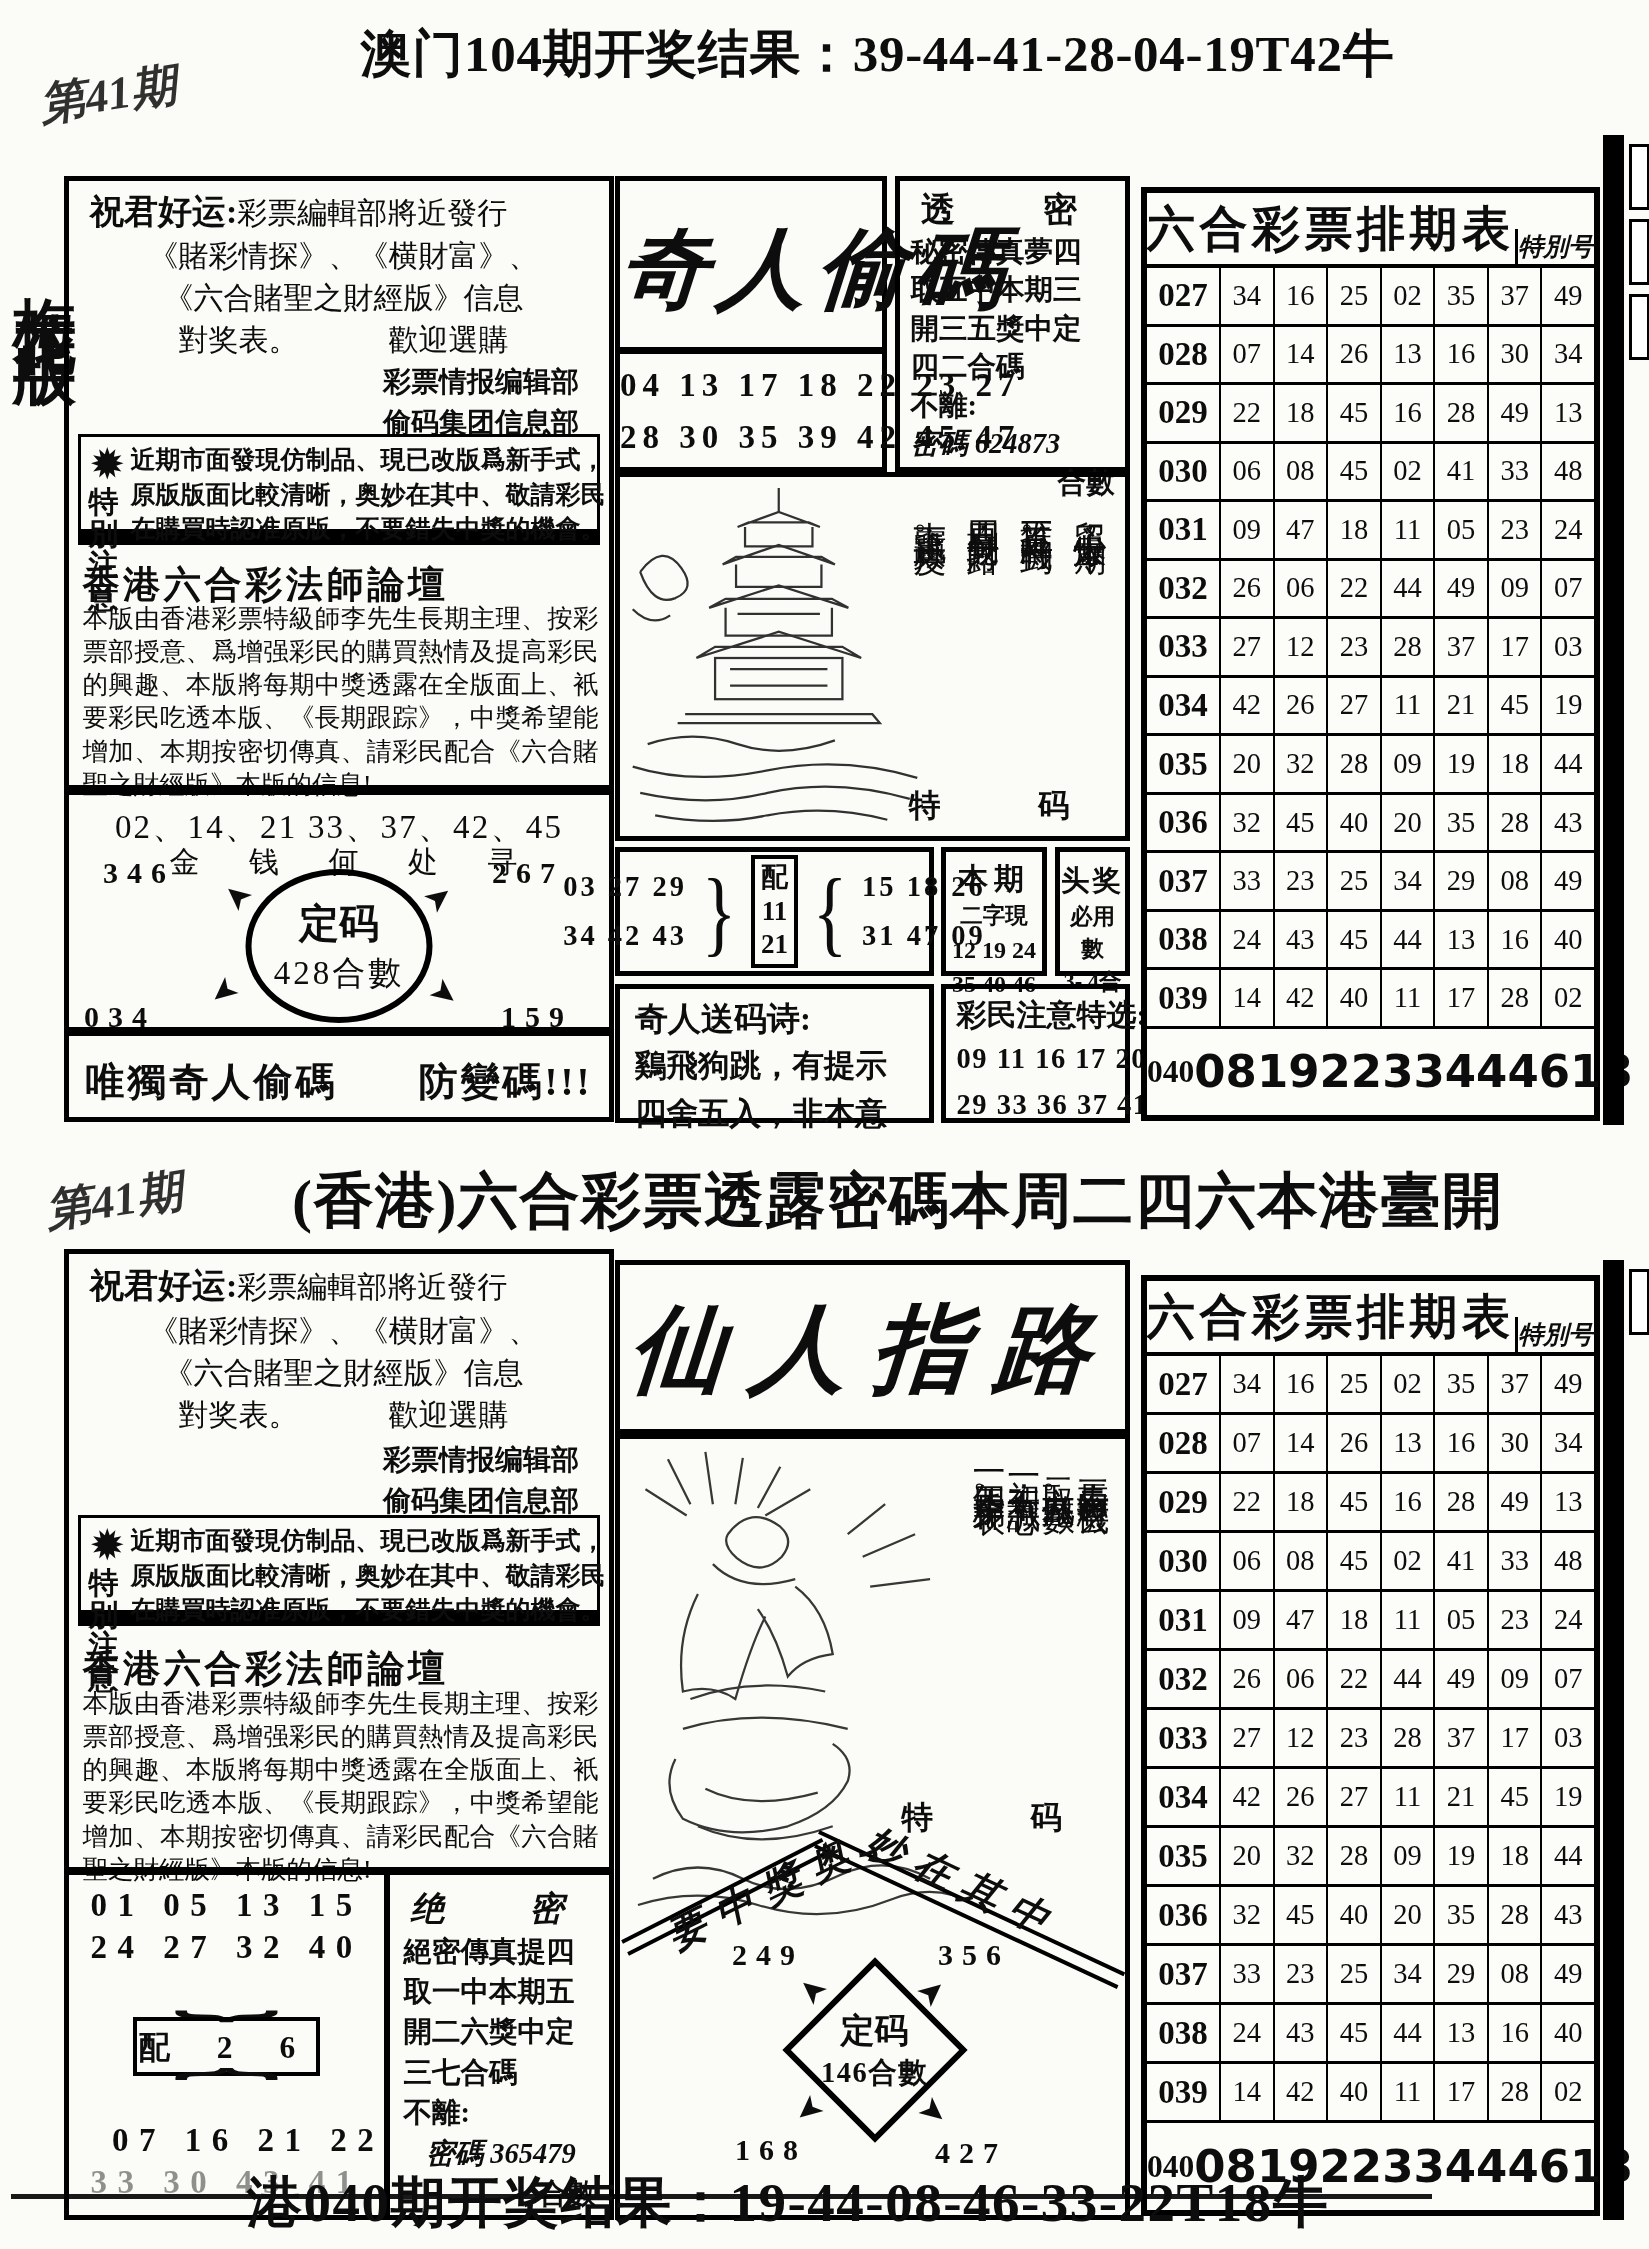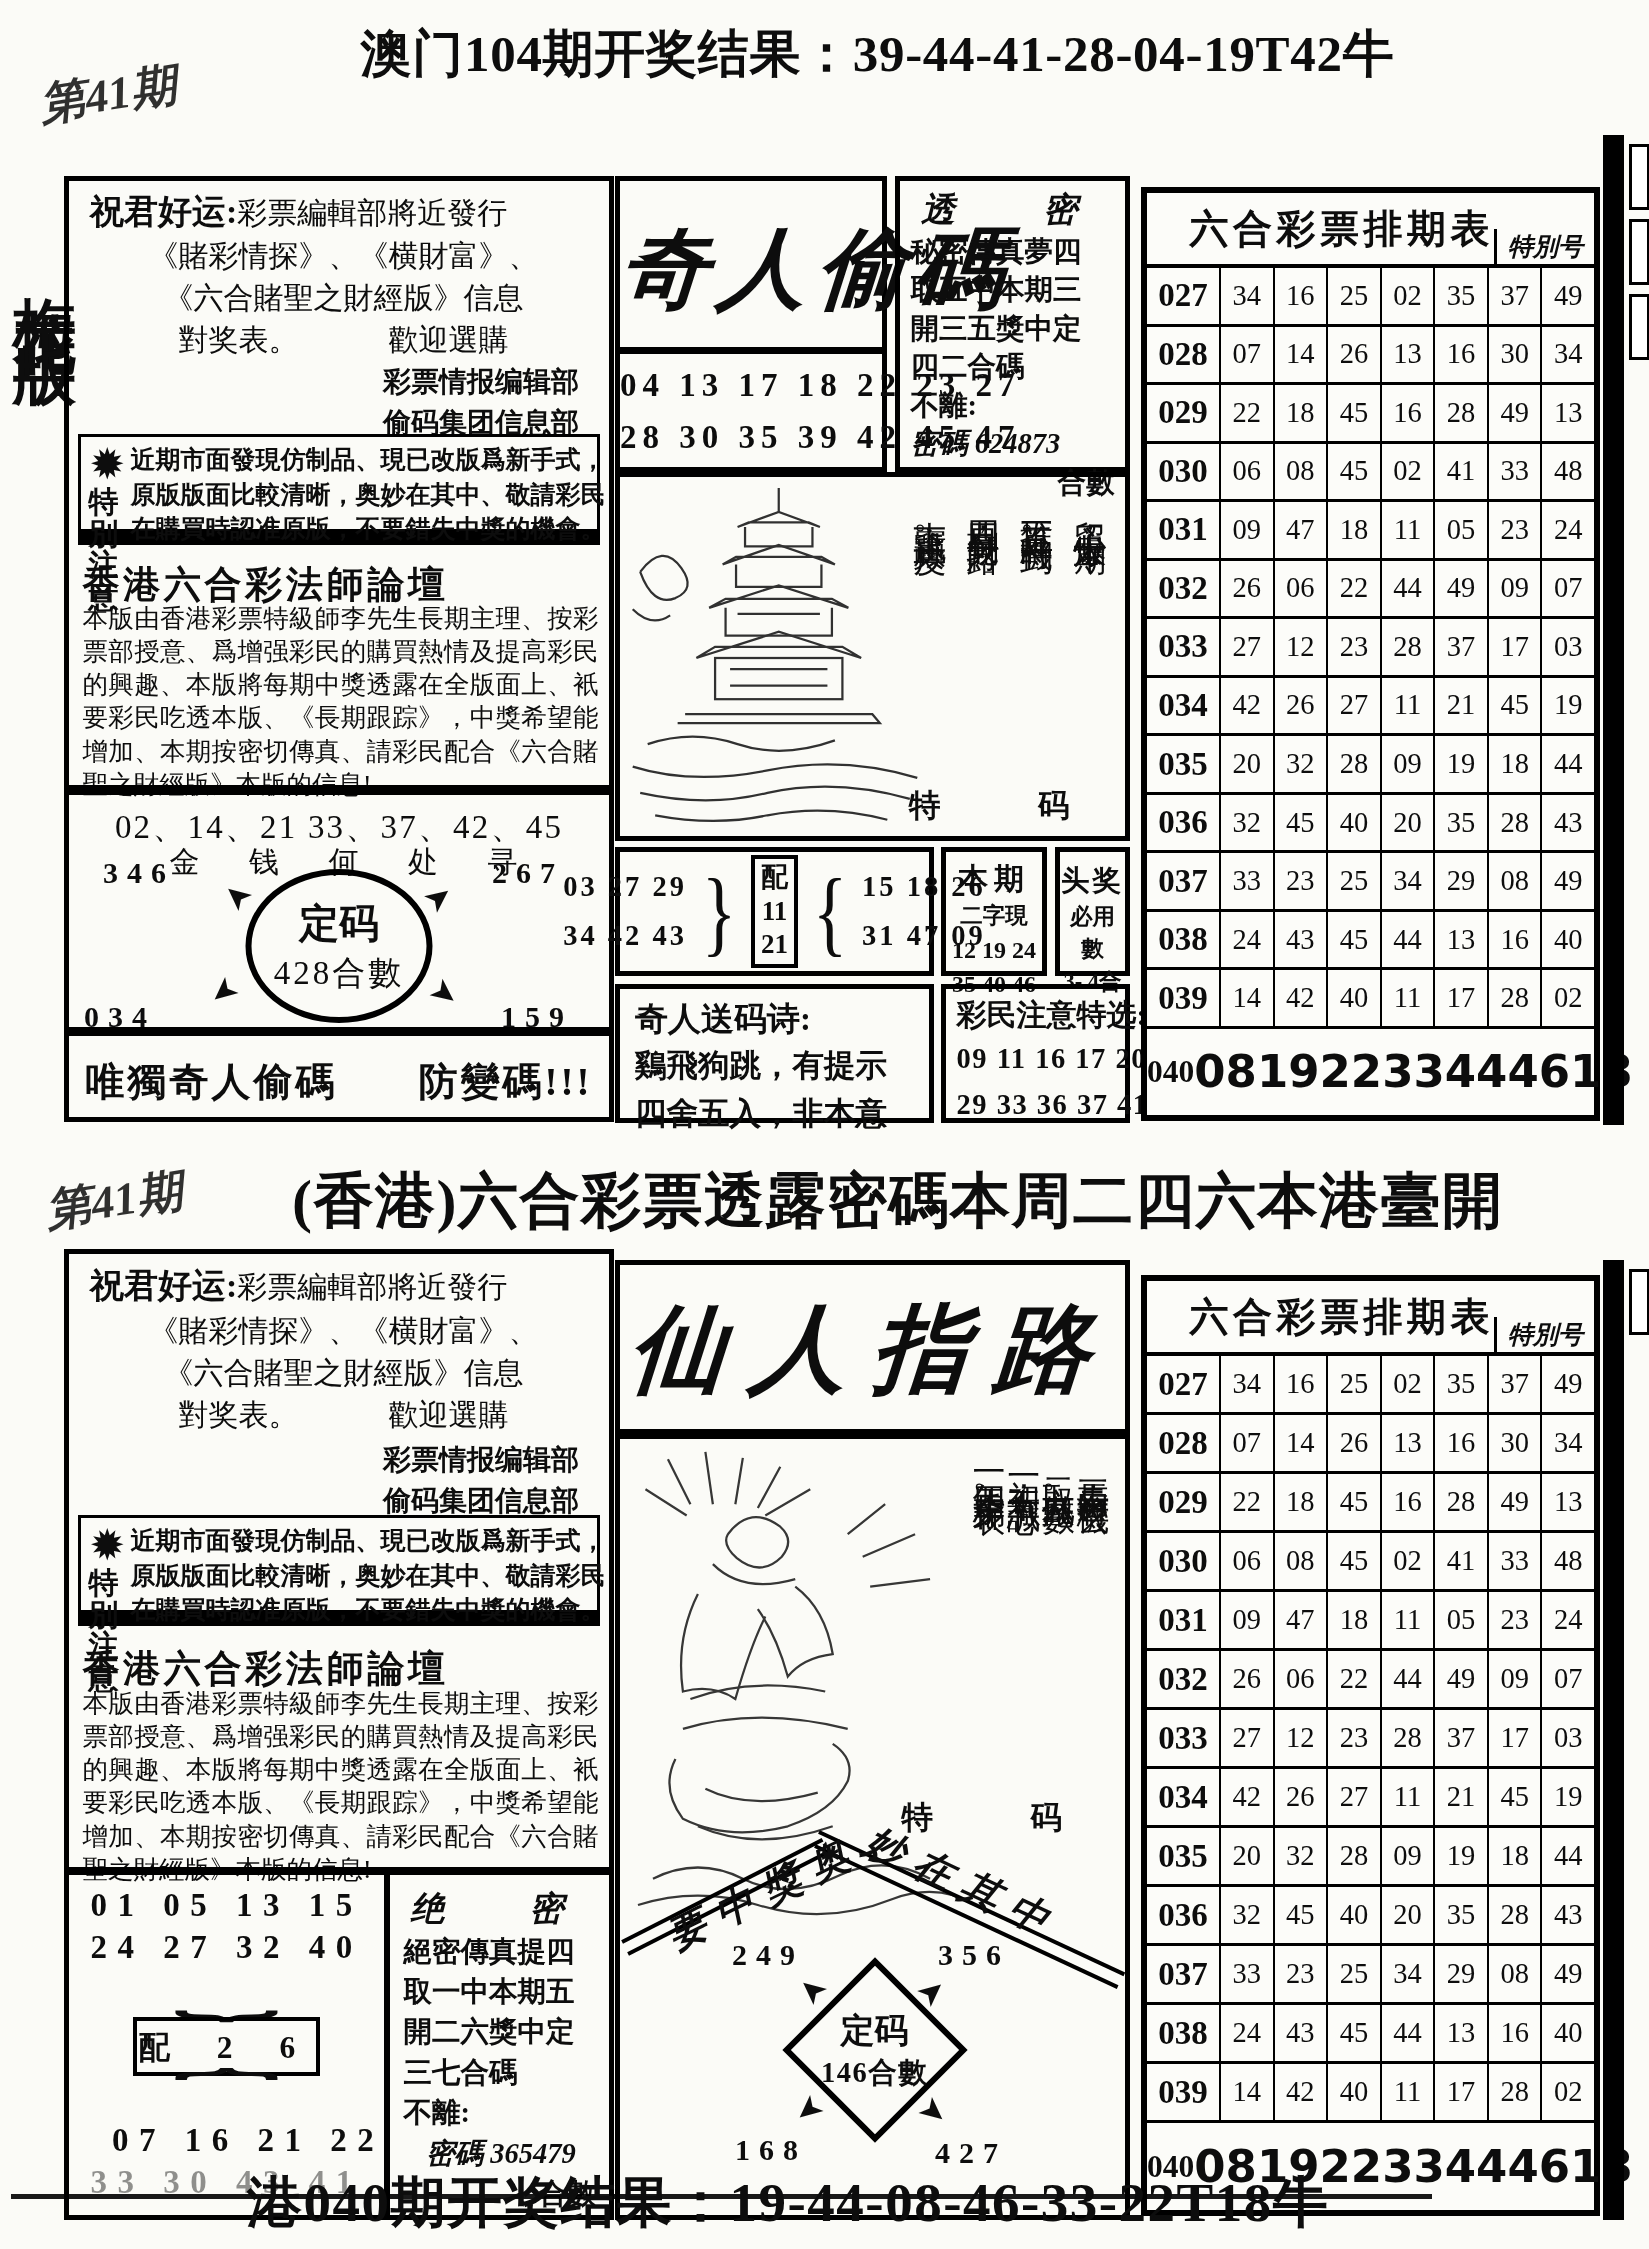--- a/index.html
+++ b/index.html
@@ -32,37 +32,37 @@
   .moneyline{font-size:30px;letter-spacing:21px;}
   .cornernum{font-size:30px;letter-spacing:9px;font-weight:bold;}
   .oval{border:6.7px solid #000;border-radius:50%;display:flex;flex-direction:column;align-items:center;justify-content:center;}
   .arrow{font-size:33px;font-family:"DejaVu Sans",sans-serif;line-height:1;}
   .strip{border-top:9.7px solid #000;display:flex;justify-content:space-between;align-items:center;padding:12px 16.5px 0;}
   .strip span{font-size:39px;font-weight:bold;letter-spacing:3px;}
   
   .callig{font-style:italic;font-weight:bold;transform:skewX(-4deg);}
   .qiren-title{font-size:88px;letter-spacing:10.5px;}
   .qiren-nums{font-size:33px;letter-spacing:6px;font-weight:bold;}
-  .toumi-title{font-size:34px;font-weight:bold;letter-spacing:27px;font-style:italic;}
+  .toumi-title{font-size:34px;font-weight:bold;letter-spacing:27px;}
   .toumi-line{font-size:28.5px;font-weight:bold;line-height:1.35;}
   .vpoem{display:flex;flex-direction:row-reverse;justify-content:space-between;}
   .vcol{writing-mode:vertical-rl;text-orientation:upright;font-size:33px;line-height:1.05;letter-spacing:3.7px;}
   .tm-label{font-size:31.5px;font-weight:bold;letter-spacing:33px;}
   .midbox{display:flex;align-items:center;justify-content:center;gap:9px;}
   .midcol{font-size:28.5px;font-weight:bold;letter-spacing:3px;line-height:1.7;}
   .bigbrace{font-size:96px;font-weight:normal;transform:scaleX(.75);line-height:1;}
   .cbox{border:4.5px solid #000;padding:1.5px 6px;text-align:center;font-size:27px;font-weight:bold;line-height:1.25;}
   .cellbox{font-size:27px;font-weight:bold;line-height:1.45;text-align:center;}
   .songma-title{font-size:33px;font-weight:bold;}
   .songma-line{font-size:31.5px;font-weight:bold;line-height:1.55;}
   .caimin-line{font-size:28.5px;font-weight:bold;letter-spacing:1.5px;line-height:1.6;}
   
   .sched{border:6px solid #000;display:flex;flex-direction:column;background:#fcfcf9;}
   .shead{display:flex;border-bottom:4.5px solid #000;}
-  .stitle{flex:1;font-size:39px;font-weight:bold;letter-spacing:4.5px;text-align:right;align-self:center;}
+  .stitle{flex:1;font-size:48px;font-weight:bold;letter-spacing:4.5px;text-align:right;align-self:center;}
   .sspecial{width:97px;border-left:3.7px solid #000;font-size:25px;font-style:italic;font-weight:bold;
             display:flex;align-items:center;justify-content:center;margin-top:36px;}
   .srows{flex:1;display:flex;flex-direction:column;}
   .srow{flex:1;display:flex;border-top:3px solid #000;}
   .srow:first-child{border-top:none;}
   .speriod{width:72px;display:flex;align-items:center;justify-content:center;font-size:33px;font-weight:bold;}
   .snums{flex:1;display:flex;}
   .scell{flex:1;border-left:2.2px solid #000;display:flex;align-items:center;justify-content:center;font-size:28.5px;}
   .srow.big{flex:1.55;}
   .srow.big .scell{font-size:45px;font-weight:bold;font-family:"DejaVu Sans","Liberation Sans",sans-serif;border-left:none;}

